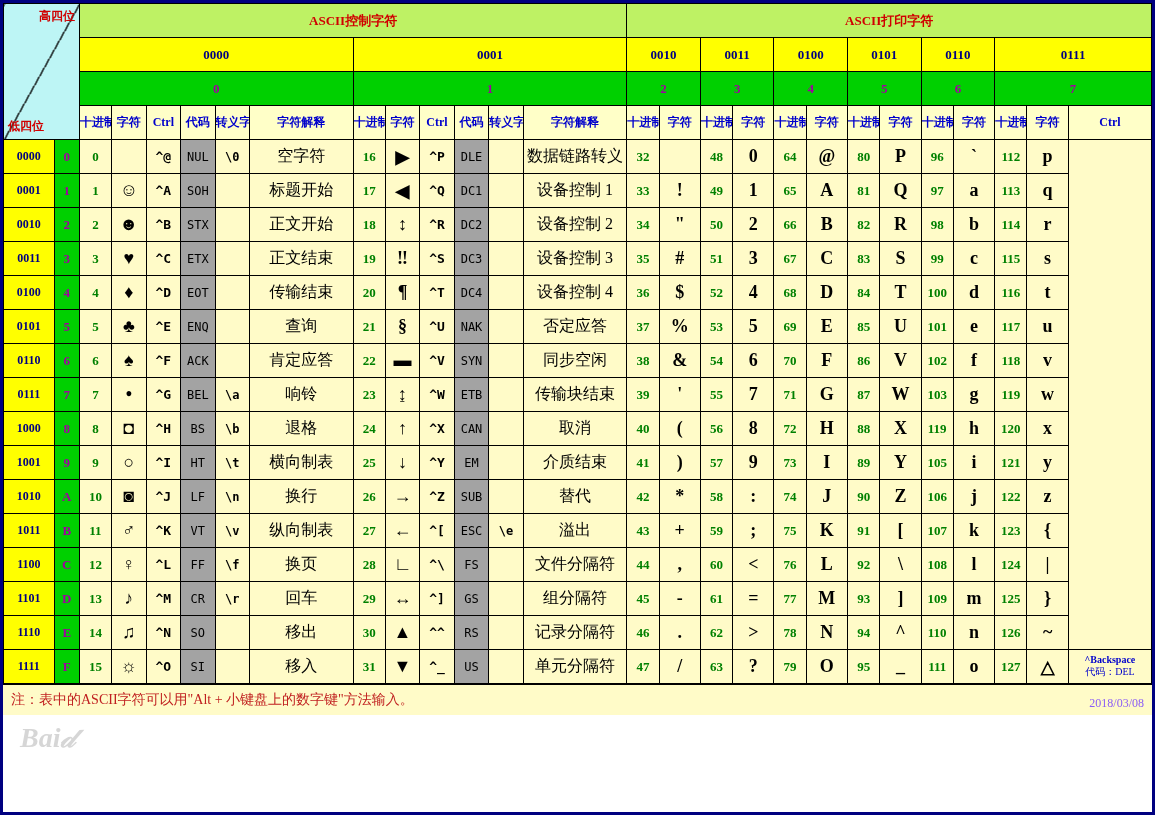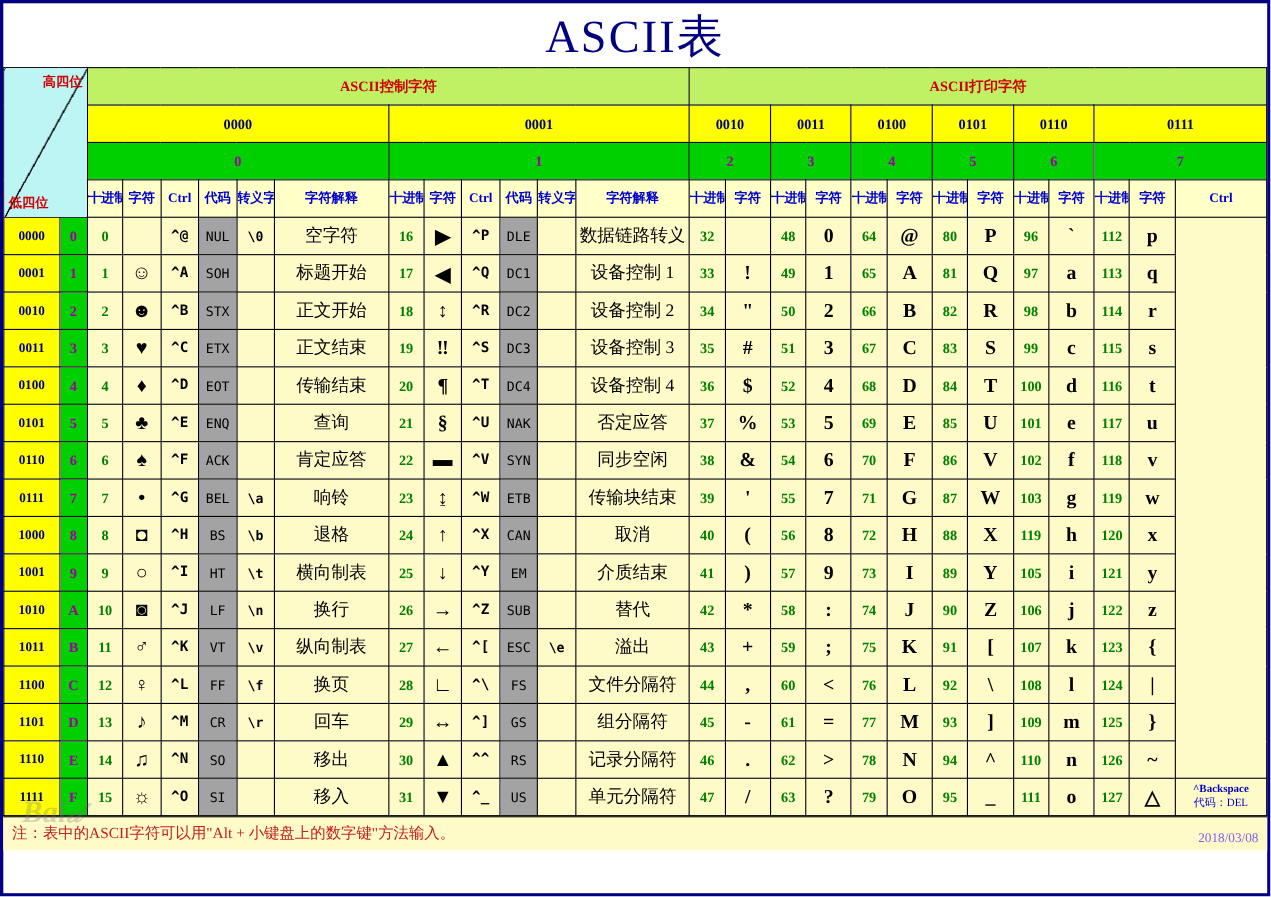--- a/index.html
+++ b/index.html
@@ -111,21 +111,20 @@
 col.w-esc { width: 30px; }
 col.w-expl { width: 90px; }
 col.w-dec2 { width: 28px; }
 col.w-chr2 { width: 36px; }
 col.w-ctrlc { width: 72px; }
 </style>
 </head>
 <body>
 
 <div class="outer">
-<div class="title">ASCII表</div>
 
 <table class="tbl">
 <colgroup>
   <col class="w-lbl">
         <col class="w-idx">
   <col class="w-dec">
         <col class="w-chr">
         <col class="w-ctrl">
         <col class="w-code">
         <col class="w-esc">

